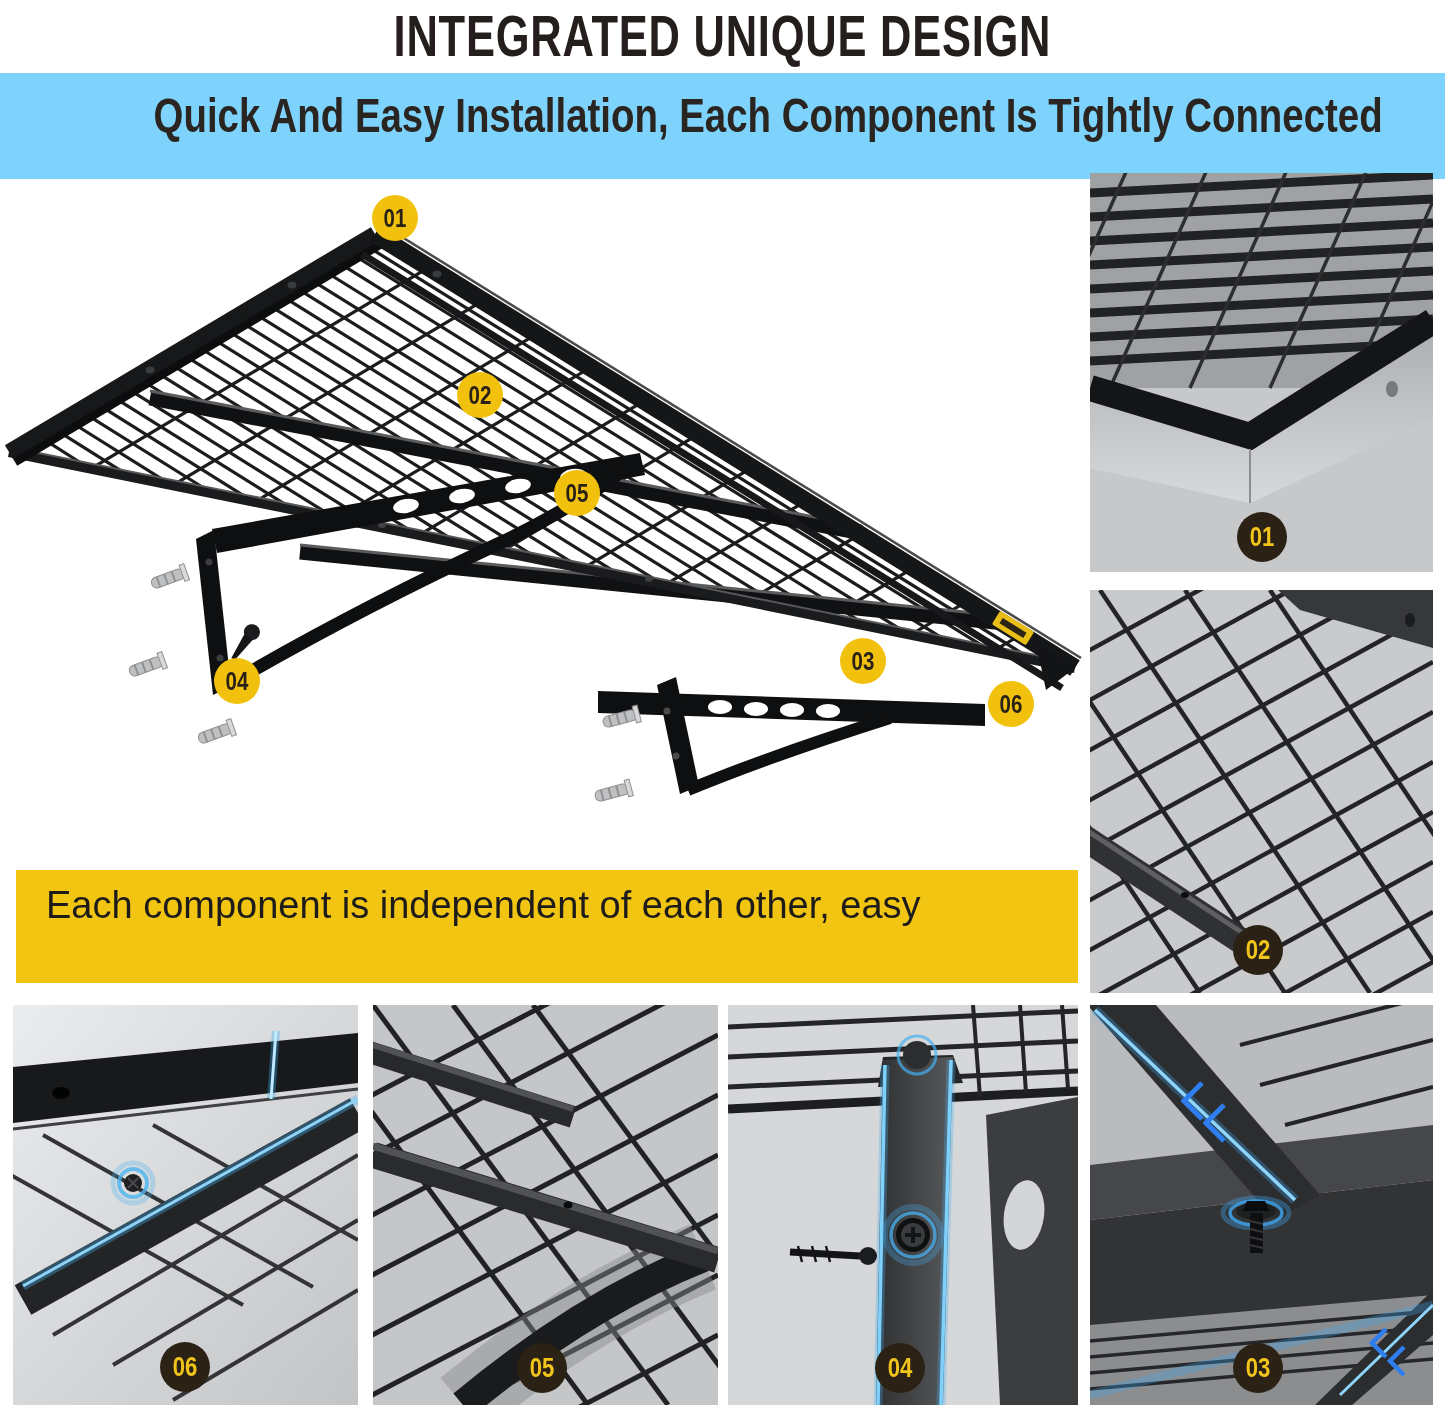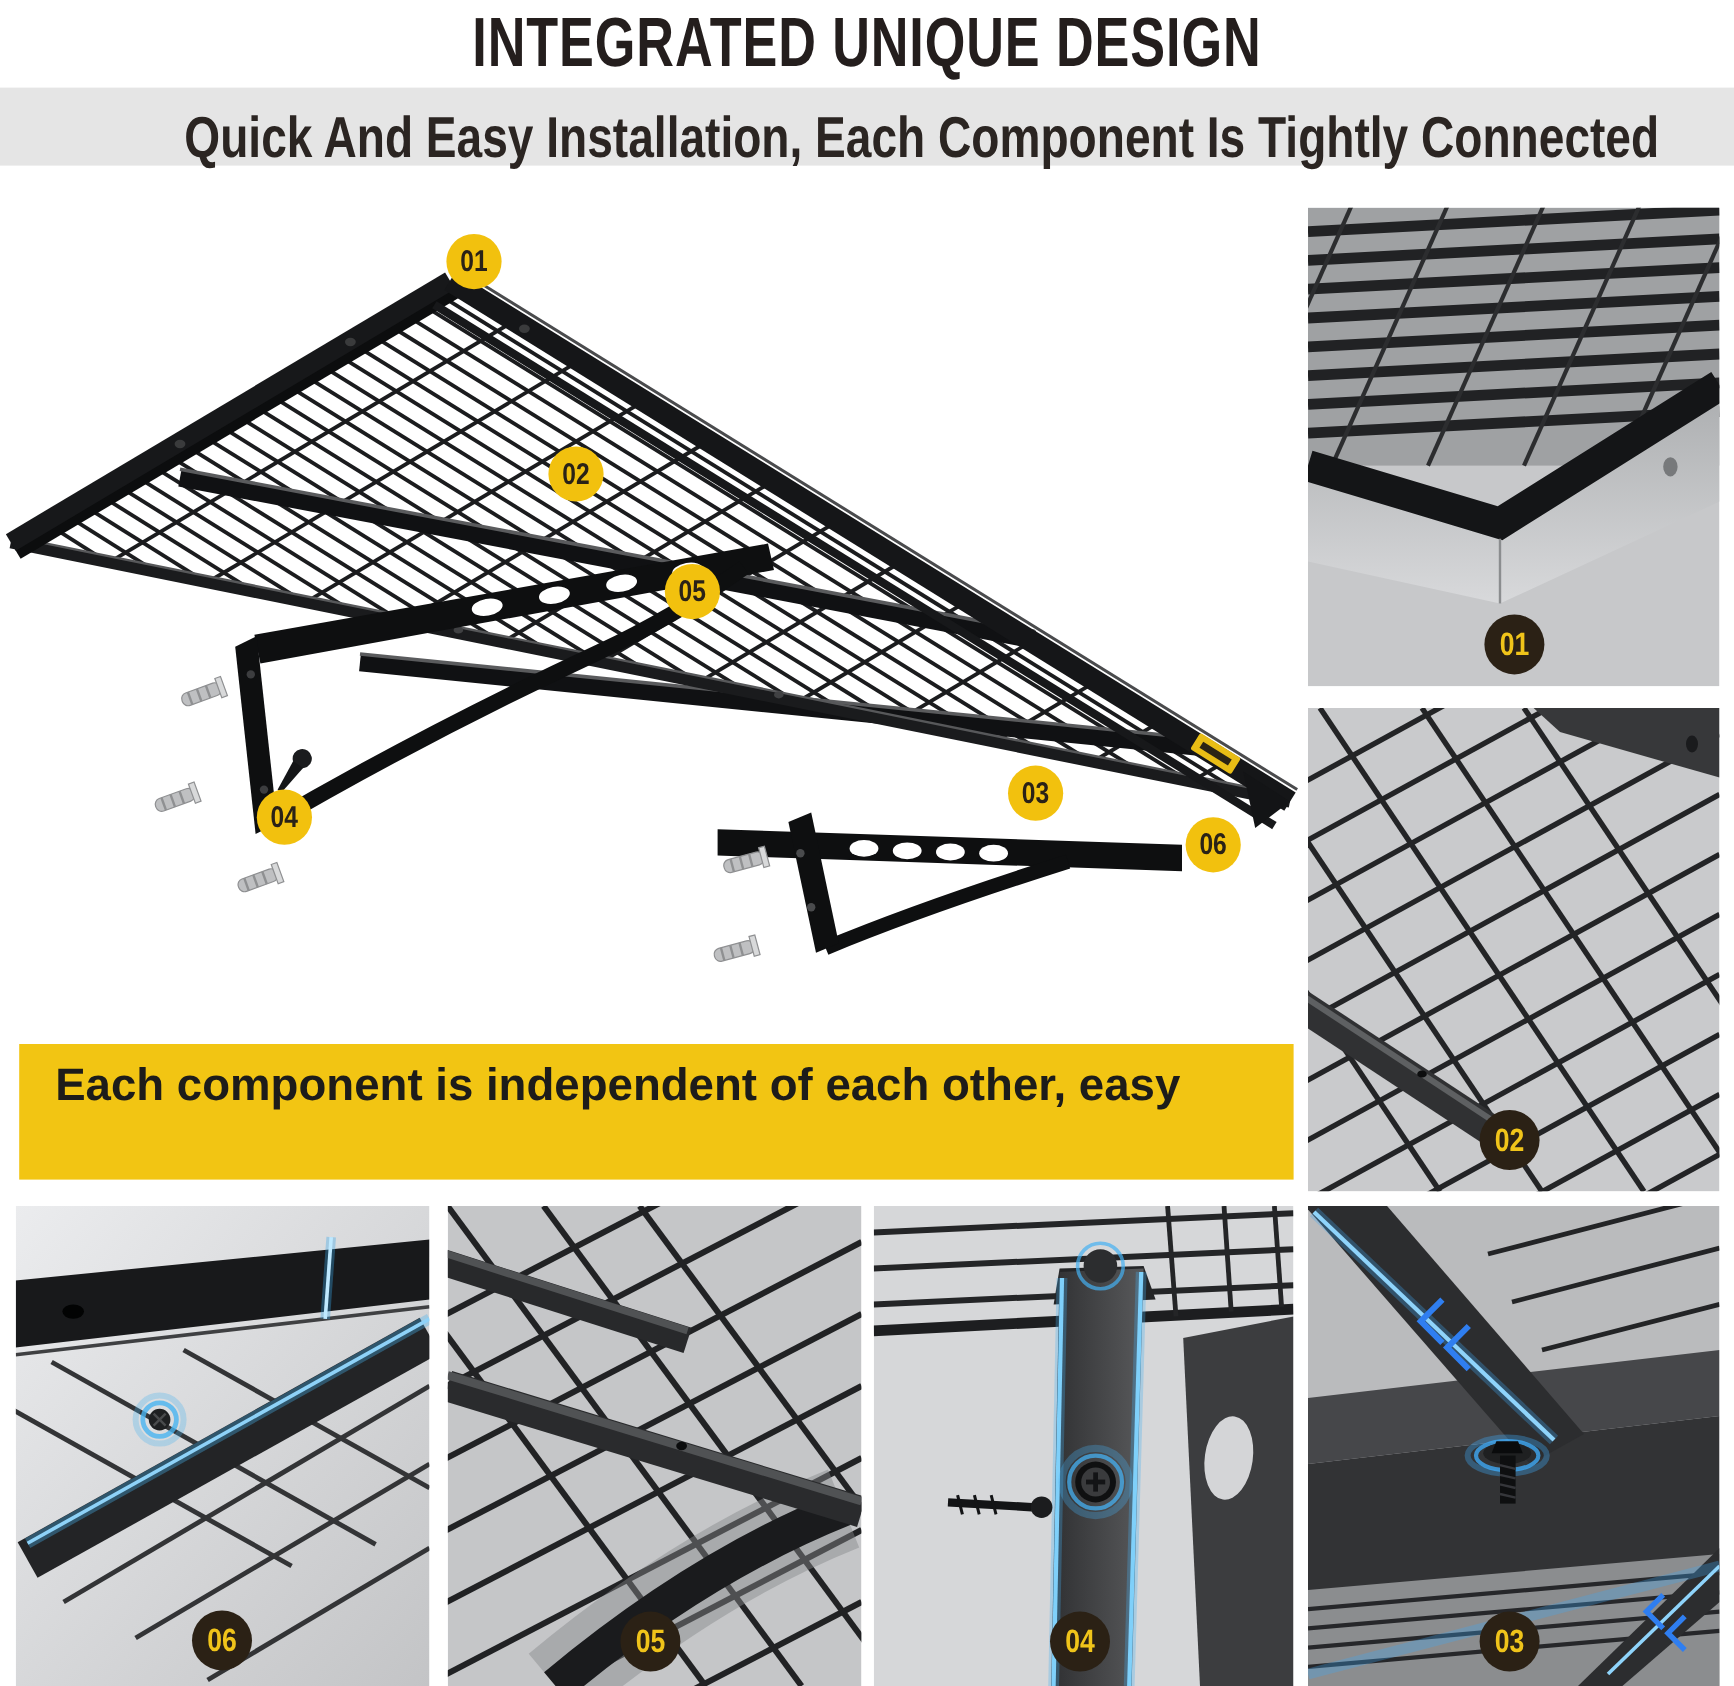--- a/index.html
+++ b/index.html
@@ -1,23 +1,23 @@
 <!DOCTYPE html>
 <html><head>
 <meta charset="utf-8">
 <style>
   html,body{margin:0;padding:0;background:#fff;}
   .page{position:relative;width:1445px;height:1405px;background:#fff;overflow:hidden;font-family:"Liberation Sans",sans-serif;}
   .title-wrap{position:absolute;left:0;top:2px;width:100%;text-align:center;}
   .title{display:inline-block;font-size:58px;font-weight:800;letter-spacing:1px;color:#241e1d;transform:scaleX(.75);transform-origin:center;white-space:nowrap;}
-  .banner{position:absolute;left:0;top:73px;width:100%;height:65px;background:#e5e5e5;text-align:right;}
+  .banner{position:absolute;left:0;top:73px;width:100%;height:106px;background:#7dd3fc;text-align:right;}
   .banner span{display:inline-block;line-height:85px;font-size:48px;font-weight:800;color:#2b2522;transform:scaleX(.8);transform-origin:center;white-space:nowrap;}
   .hero{position:absolute;left:0;top:158px;width:1085px;height:712px;}
   .infobox{position:absolute;left:16px;top:870px;width:1062px;height:113px;background:#F2C513;}
-  .infobox .tx{position:absolute;left:30px;top:12px;font-size:38px;font-weight:700;color:#1d1c1a;line-height:47px;}
+  .infobox .tx{position:absolute;left:30px;top:12px;font-size:38px;font-weight:400;color:#1d1c1a;line-height:47px;}
   .panel{position:absolute;overflow:hidden;}
   .co{position:absolute;width:46px;height:46px;border-radius:50%;background:#F2C10E;display:flex;align-items:center;justify-content:center;}
   .co span{font-size:25px;font-weight:800;color:#2a2217;transform:scaleX(.82);}
   .badge-dark{position:absolute;width:50px;height:50px;border-radius:50%;background:#2B2115;display:flex;align-items:center;justify-content:center;}
   .badge-dark span{font-size:27px;font-weight:800;color:#F0C41A;transform:scaleX(.82);}
 </style>
 </head>
 <body>
 
 <div class="page">

